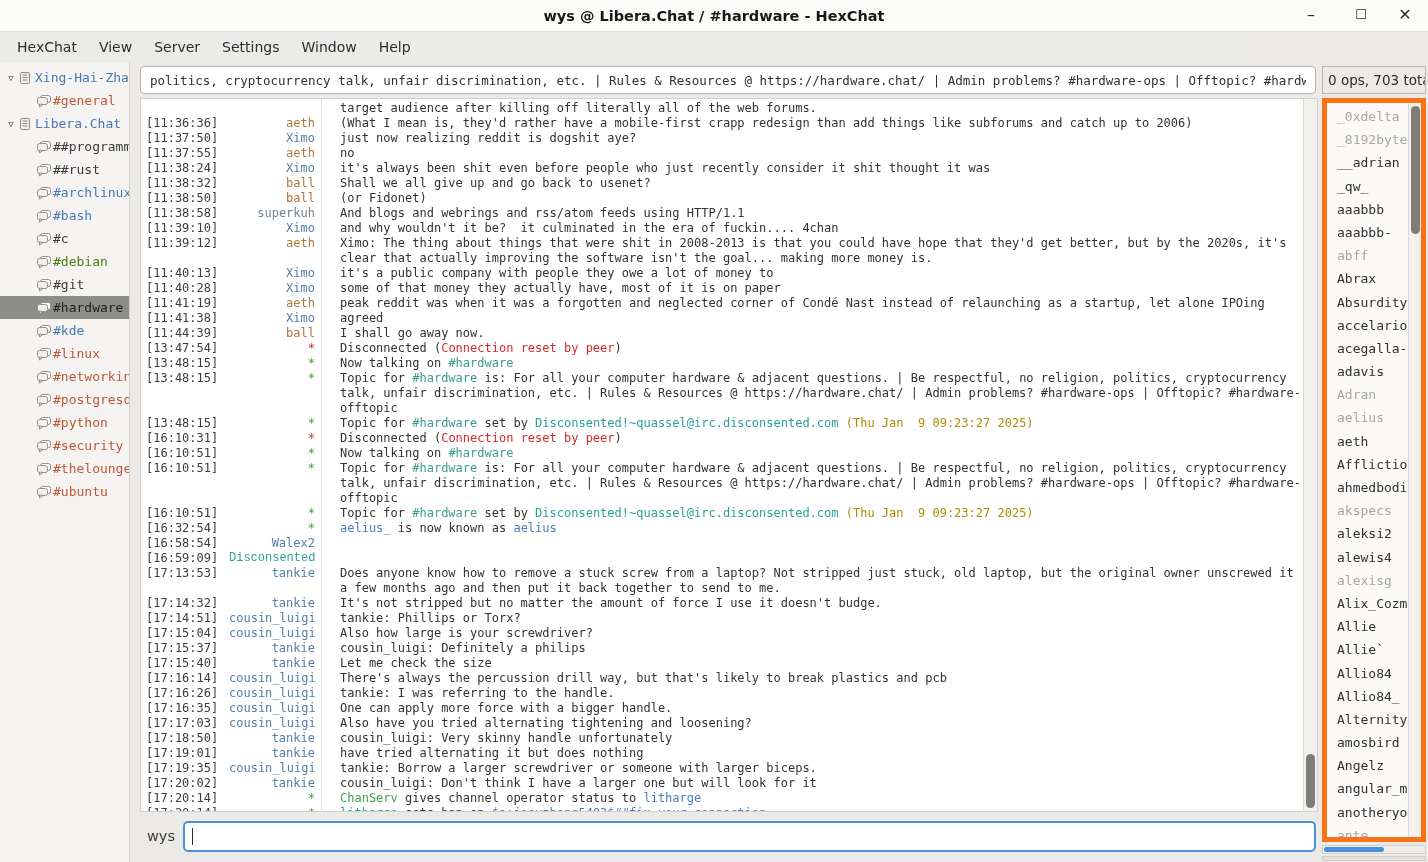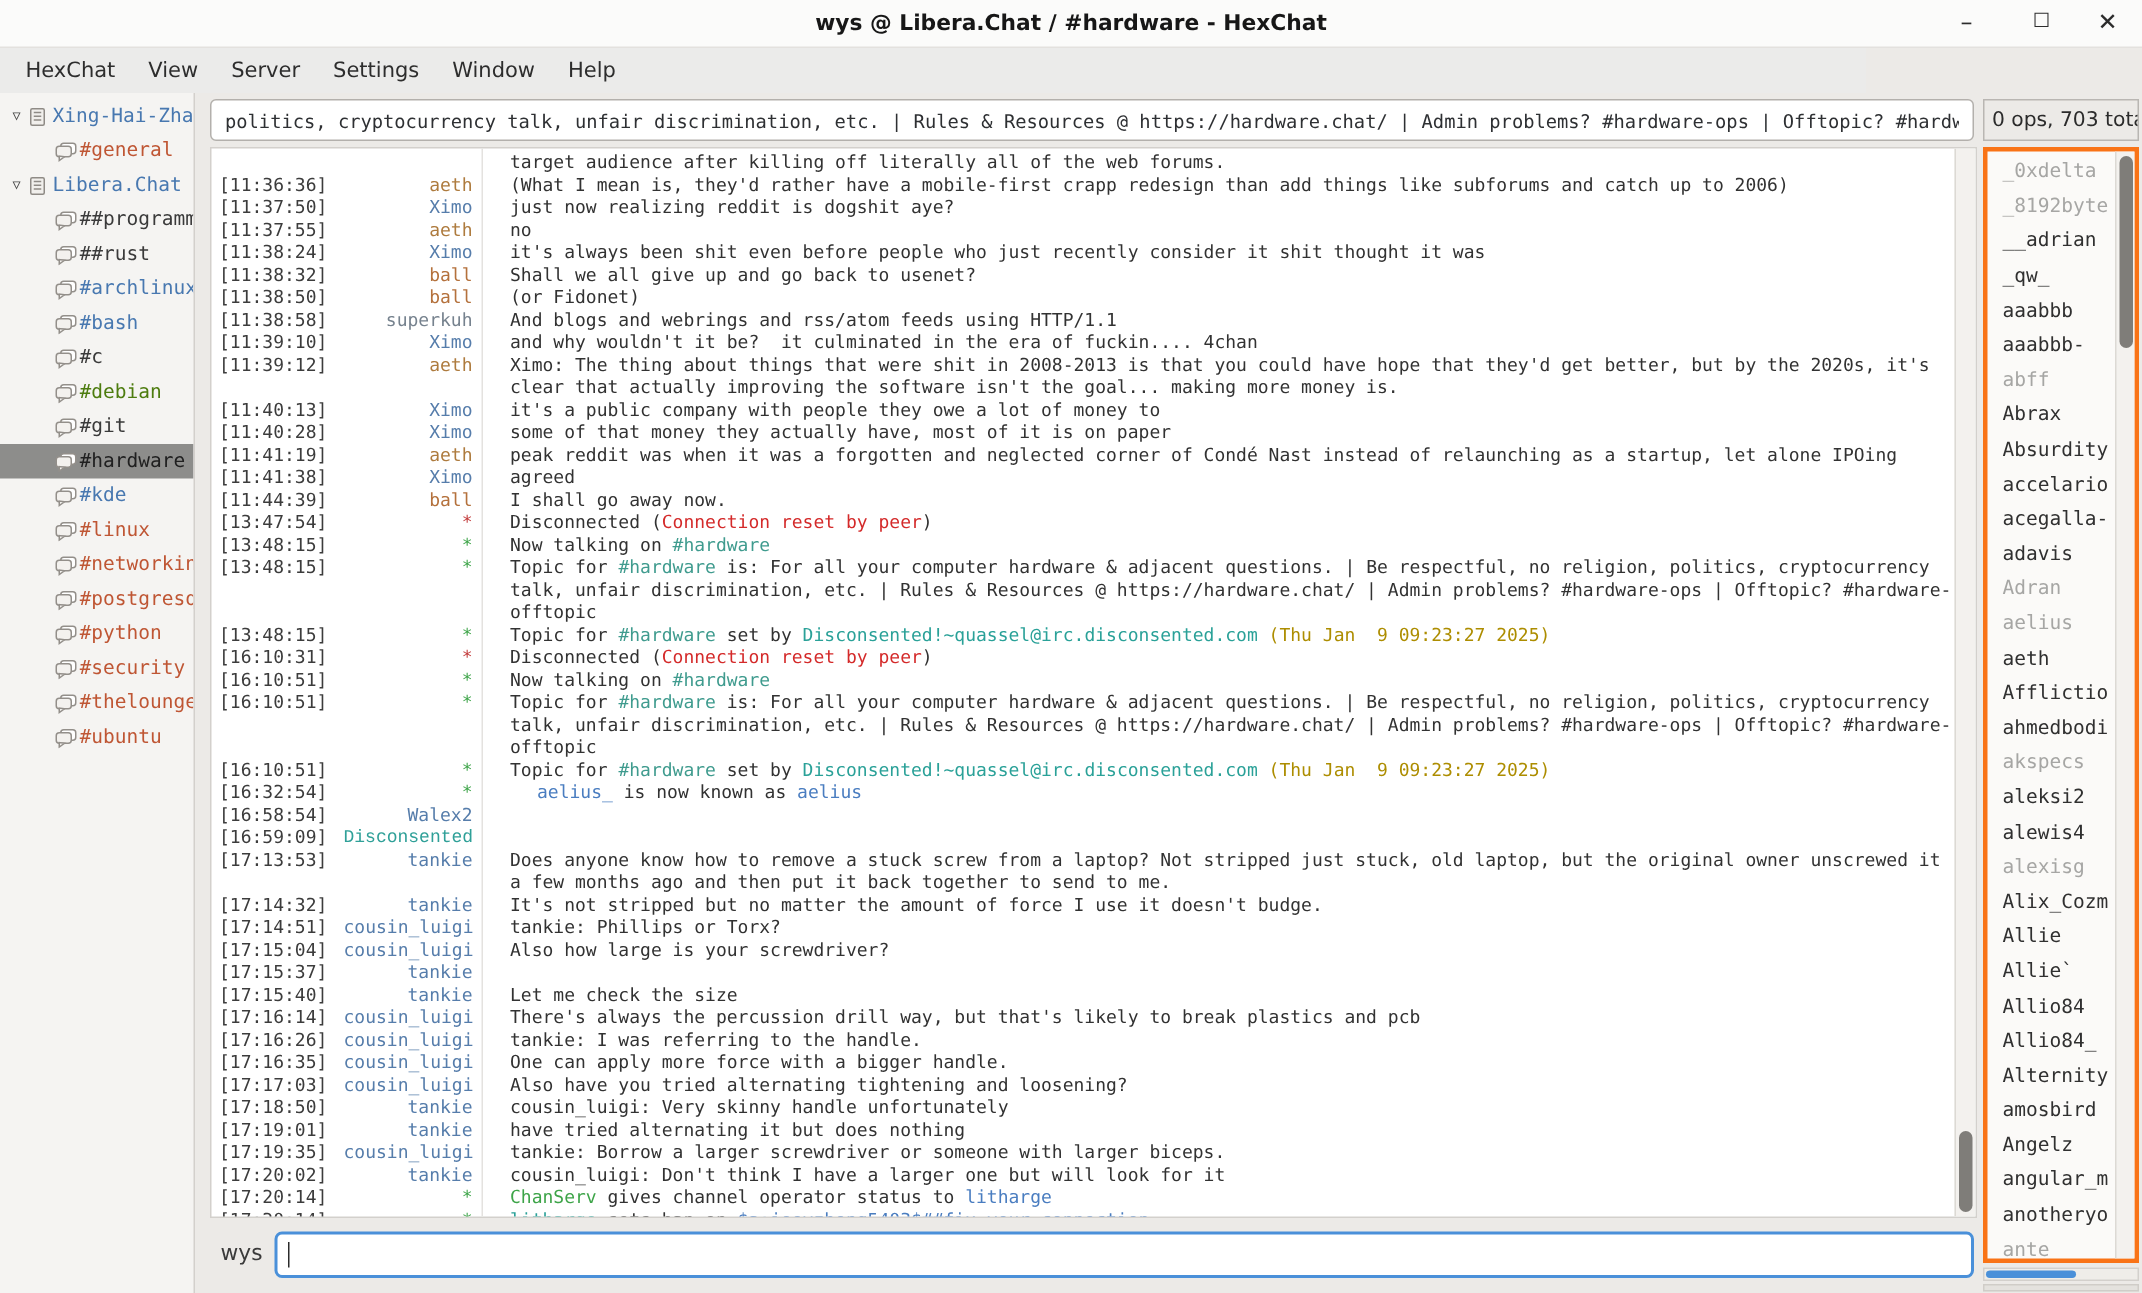--- a/index.html
+++ b/index.html
@@ -49,21 +49,21 @@
   .mrow { display:grid; grid-template-columns:88px 92px auto; }
   .mrow .time { padding-left:5px; color:#3c3c3c; white-space:nowrap; }
   .mrow .nick { text-align:right; padding-right:6px; white-space:nowrap; }
   .mrow .msg  { padding-left:19px; color:#323232; white-space:pre-wrap; word-wrap:break-word; }
   .vscroll { position:absolute; right:0; top:0; bottom:0; width:14px;
     background:#f3f1ee; border-left:1px solid #dcd9d4; }
   .vscroll .thumb { position:absolute; left:2px; width:9px; background:#7f7d79; border-radius:5px; }
   .chat .vscroll .thumb { bottom:3px; height:54px; }
   
   .userlist { position:absolute; left:1322px; top:98px; width:104px; height:744px;
-    background:#fbfaf8; border:3px solid #f97316; overflow:hidden;
+    background:#fbfaf8; border:5px solid #f97316; overflow:hidden;
     font-family:"DejaVu Sans Mono", monospace; font-size:13px; }
   .userlist .inner { position:absolute; left:0; top:2px; right:13px; overflow:hidden; }
   .urow { height:23.2px; line-height:23px; padding-left:10px; white-space:nowrap; overflow:hidden; color:#303030; }
   .urow.away { color:#a6a6a4; }
   .userlist .vscroll { width:13px; }
   .userlist .vscroll .thumb { top:3px; height:128px; }
   .uhscroll { position:absolute; left:1322px; top:845px; width:104px; height:9px;
     background:#efede9; border:1px solid #d3d0cc; }
   .uhscroll .hthumb { position:absolute; left:1px; top:1px; width:60px; height:5px;
     background:#4a90d9; border-radius:3px; }
@@ -411,21 +411,21 @@
         <span class="msg"><span>Topic for </span><span style="color: rgb(63, 155, 142);">#hardware</span><span> is: For all your computer hardware &amp; adjacent questions. | Be respectful, no religion, politics, cryptocurrency talk, unfair discrimination, etc. | Rules &amp; Resources @ https://hardware.chat/ | Admin problems? #hardware-ops | Offtopic? #hardware-offtopic</span></span>
       </div>
       <div class="mrow">
         <span class="time">[16:10:51]</span>
         <span class="nick" style="color: rgb(61, 164, 72);">*</span>
         <span class="msg"><span>Topic for </span><span style="color: rgb(63, 155, 142);">#hardware</span><span> set by </span><span style="color: rgb(42, 161, 152);">Disconsented!~quassel@irc.disconsented.com</span><span style="color: rgb(173, 141, 0);"> (Thu Jan  9 09:23:27 2025)</span></span>
       </div>
       <div class="mrow">
         <span class="time">[16:32:54]</span>
         <span class="nick" style="color: rgb(61, 164, 72);">*</span>
-        <span class="msg"><span style="color: rgb(74, 125, 192); margin-left: 18px;">aelius_</span><span> is now known as </span><span style="color: rgb(74, 125, 192);">aelius</span></span>
+        <span class="msg"><span style="color: rgb(74, 125, 192);">aelius_</span><span> is now known as </span><span style="color: rgb(74, 125, 192);">aelius</span></span>
       </div>
       <div class="mrow">
         <span class="time">[16:58:54]</span>
         <span class="nick" style="color: rgb(86, 125, 171);">Walex2</span>
       </div>
       <div class="mrow">
         <span class="time">[16:59:09]</span>
         <span class="nick" style="color: rgb(47, 160, 152); font-family: Liberation Mono, monospace;">Disconsented</span>
       </div>
       <div class="mrow">
@@ -444,20 +444,21 @@
         <span class="msg"><span>tankie: Phillips or Torx?</span></span>
       </div>
       <div class="mrow">
         <span class="time">[17:15:04]</span>
         <span class="nick" style="color: rgb(86, 125, 171);">cousin_luigi</span>
         <span class="msg"><span>Also how large is your screwdriver?</span></span>
       </div>
       <div class="mrow">
         <span class="time">[17:15:37]</span>
         <span class="nick" style="color: rgb(86, 125, 171);">tankie</span>
+        <span class="msg"><span>cousin_luigi: Definitely a philips</span></span>
       </div>
       <div class="mrow">
         <span class="time">[17:15:40]</span>
         <span class="nick" style="color: rgb(86, 125, 171);">tankie</span>
         <span class="msg"><span>Let me check the size</span></span>
       </div>
       <div class="mrow">
         <span class="time">[17:16:14]</span>
         <span class="nick" style="color: rgb(86, 125, 171);">cousin_luigi</span>
         <span class="msg"><span>There's always the percussion drill way, but that's likely to break plastics and pcb</span></span>

